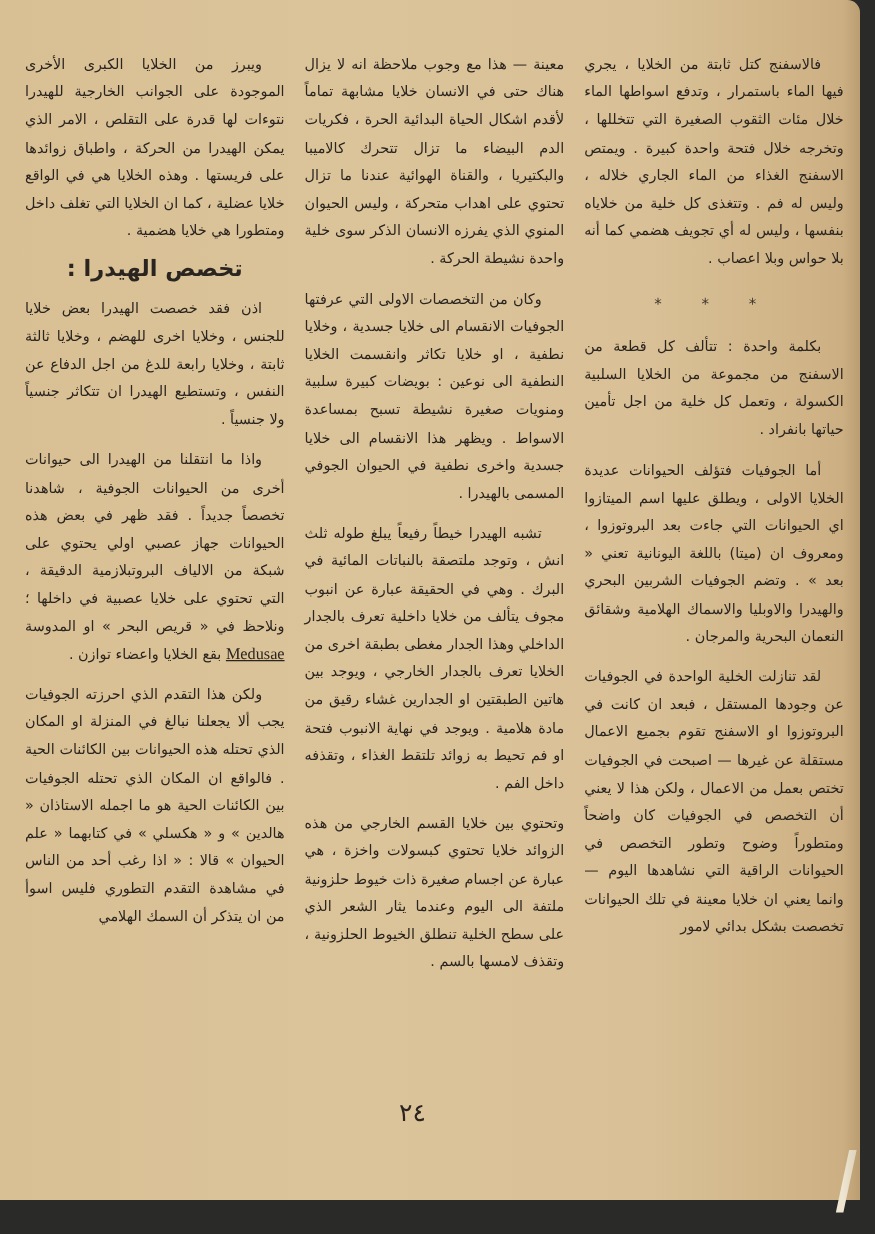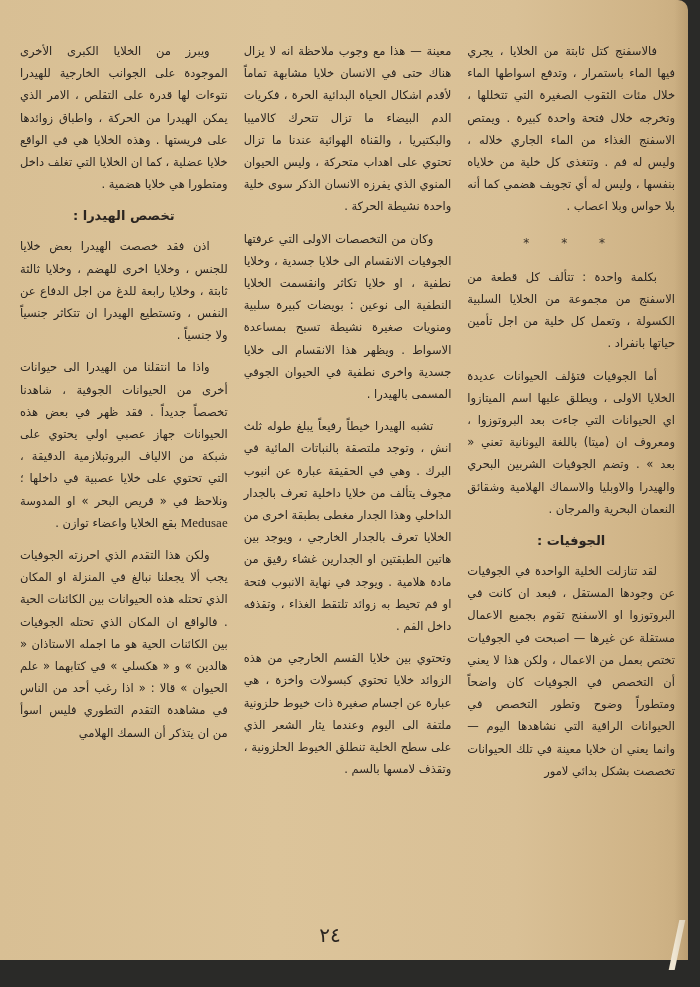--- a/index.html
+++ b/index.html
@@ -67,59 +67,58 @@
       margin: 0 0 10px 0;
     }
     .column p.indent {
       text-indent: 18px;
     }
     .column h3 {
       margin: 4px 0 8px 0;
       text-align: left;
       text-align-last: center;
       font-weight: bold;
-      font-size: 13px;
+      font-size: 18px;
       line-height: 22px;
     }
     .divider-stars {
       text-align: center;
       text-align-last: center;
       letter-spacing: 14px;
       font-size: 12px;
       margin: 14px 0 12px 0;
       color: #3a322a;
     }
     .latin {
       font-family: "Liberation Serif", serif;
       font-size: 13px;
+      text-decoration: underline;
     }
     .page-number {
       position: absolute;
       top: 878px;
       left: 300px;
       width: 60px;
       text-align: center;
       font-family: "DejaVu Sans", sans-serif;
       font-size: 20px;
       color: #2b2520;
-      margin-top: 45px;
     }
   </style>
 </head>
 <body>
 
 <div class="page">
   <div class="columns">
 
     <div class="column">
       <p class="indent">فالاسفنج كتل ثابتة من الخلايا ، يجري فيها الماء باستمرار ، وتدفع اسواطها الماء خلال مئات الثقوب الصغيرة التي تتخللها ، وتخرجه خلال فتحة واحدة كبيرة . ويمتص الاسفنج الغذاء من الماء الجاري خلاله ، وليس له فم . وتتغذى كل خلية من خلاياه بنفسها ، وليس له أي تجويف هضمي كما أنه بلا حواس وبلا اعصاب .</p>
       <div class="divider-stars">* * *</div>
       <p class="indent">بكلمة واحدة : تتألف كل قطعة من الاسفنج من مجموعة من الخلايا السلبية الكسولة ، وتعمل كل خلية من اجل تأمين حياتها بانفراد .</p>
       <p class="indent">أما الجوفيات فتؤلف الحيوانات عديدة الخلايا الاولى ، ويطلق عليها اسم الميتازوا اي الحيوانات التي جاءت بعد البروتوزوا ، ومعروف ان (ميتا) باللغة اليونانية تعني « بعد » . وتضم الجوفيات الشربين البحري والهيدرا والاوبليا والاسماك الهلامية وشقائق النعمان البحرية والمرجان .</p>
-      <h3>الجوفيات :</h3>
       <p class="indent">لقد تنازلت الخلية الواحدة في الجوفيات عن وجودها المستقل ، فبعد ان كانت في البروتوزوا او الاسفنج تقوم بجميع الاعمال مستقلة عن غيرها — اصبحت في الجوفيات تختص بعمل من الاعمال ، ولكن هذا لا يعني أن التخصص في الجوفيات كان واضحاً ومتطوراً وضوح وتطور التخصص في الحيوانات الراقية التي نشاهدها اليوم — وانما يعني ان خلايا معينة في تلك الحيوانات تخصصت بشكل بدائي لامور</p>
     </div>
 
     <div class="column">
       <p>معينة — هذا مع وجوب ملاحظة انه لا يزال هناك حتى في الانسان خلايا مشابهة تماماً لأقدم اشكال الحياة البدائية الحرة ، فكريات الدم البيضاء ما تزال تتحرك كالاميبا والبكتيريا ، والقناة الهوائية عندنا ما تزال تحتوي على اهداب متحركة ، وليس الحيوان المنوي الذي يفرزه الانسان الذكر سوى خلية واحدة نشيطة الحركة .</p>
       <p class="indent">وكان من التخصصات الاولى التي عرفتها الجوفيات الانقسام الى خلايا جسدية ، وخلايا نطفية ، او خلايا تكاثر وانقسمت الخلايا النطفية الى نوعين : بويضات كبيرة سلبية ومنويات صغيرة نشيطة تسبح بمساعدة الاسواط . ويظهر هذا الانقسام الى خلايا جسدية واخرى نطفية في الحيوان الجوفي المسمى بالهيدرا .</p>
       <p class="indent">تشبه الهيدرا خيطاً رفيعاً يبلغ طوله ثلث انش ، وتوجد ملتصقة بالنباتات المائية في البرك . وهي في الحقيقة عبارة عن انبوب مجوف يتألف من خلايا داخلية تعرف بالجدار الداخلي وهذا الجدار مغطى بطبقة اخرى من الخلايا تعرف بالجدار الخارجي ، ويوجد بين هاتين الطبقتين او الجدارين غشاء رقيق من مادة هلامية . ويوجد في نهاية الانبوب فتحة او فم تحيط به زوائد تلتقط الغذاء ، وتقذفه داخل الفم .</p>
       <p>وتحتوي بين خلايا القسم الخارجي من هذه الزوائد خلايا تحتوي كبسولات واخزة ، هي عبارة عن اجسام صغيرة ذات خيوط حلزونية ملتفة الى اليوم وعندما يثار الشعر الذي على سطح الخلية تنطلق الخيوط الحلزونية ، وتقذف لامسها بالسم .</p>
     </div>
 

